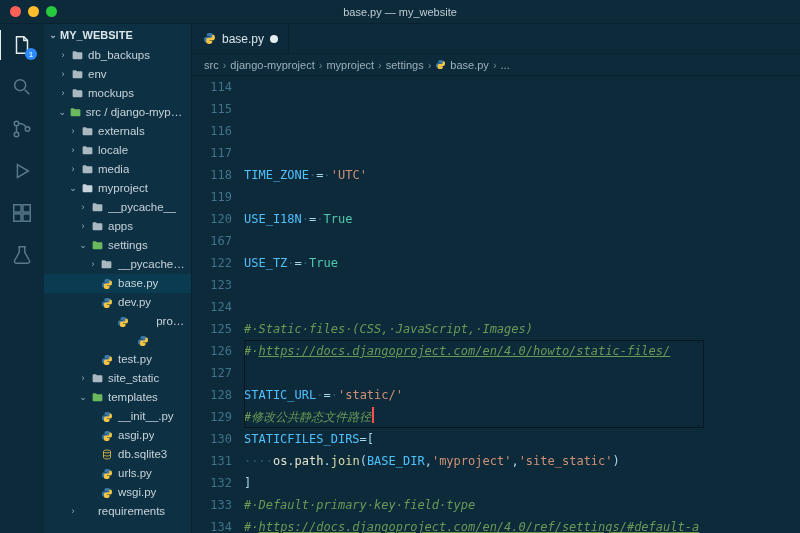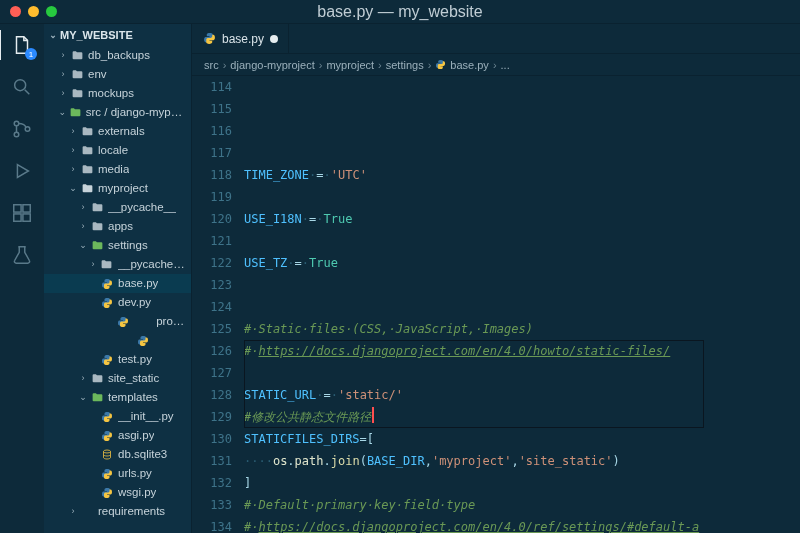--- a/index.html
+++ b/index.html
@@ -25,21 +25,21 @@
     display: flex; gap: 7px; padding-left: 10px;
   }
   .traffic span {
     width: 11px; height: 11px; border-radius: 50%;
   }
   .tl-close { background: #ff5f56; }
   .tl-min { background: #ffbd2e; }
   .tl-max { background: #27c93f; }
   .titlebar-title {
     position: absolute; left: 50%; transform: translateX(-50%);
-    color: #c0cdd4; font-size: 16px;
+    color: #c0cdd4; font-size: 11px;
   }
   
   .layout { display: flex; height: calc(100% - 24px); }
   
   .activitybar {
     width: 44px;
     background: #0d2a3a;
     display: flex; flex-direction: column; align-items: center;
     padding-top: 8px; gap: 16px;
   }
@@ -492,21 +492,21 @@
       </div>
     <div class="code">
       <div class="gutter" id="gutter">
           <div>114</div>
           <div>115</div>
           <div>116</div>
           <div>117</div>
           <div>118</div>
           <div>119</div>
           <div>120</div>
-          <div>121</div>
+          <div>167</div>
           <div>122</div>
           <div>123</div>
           <div>124</div>
           <div>125</div>
           <div>126</div>
           <div>127</div>
           <div>128</div>
           <div>129</div>
           <div>130</div>
           <div>131</div>

